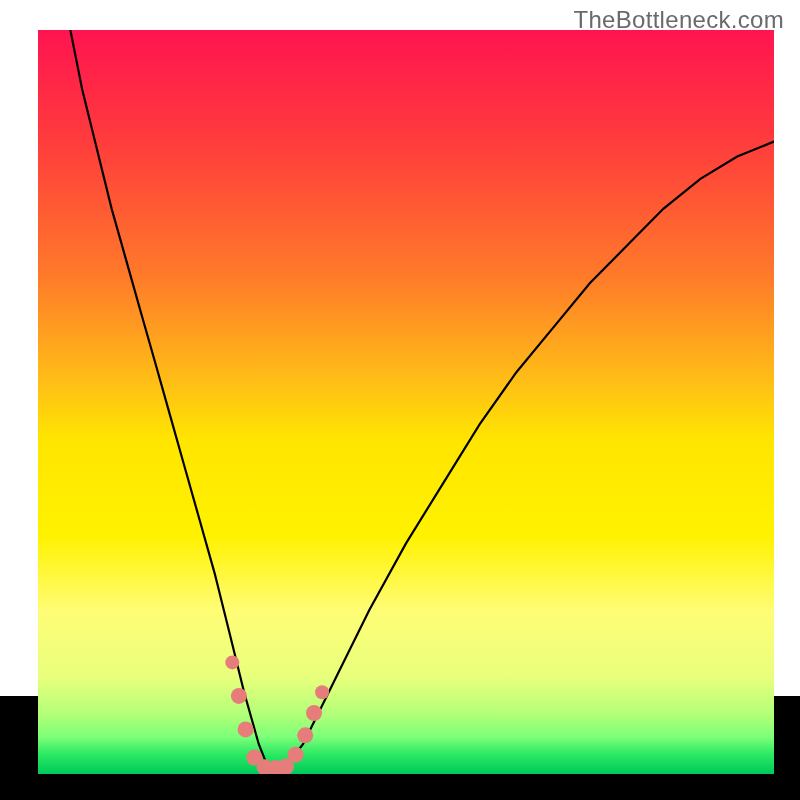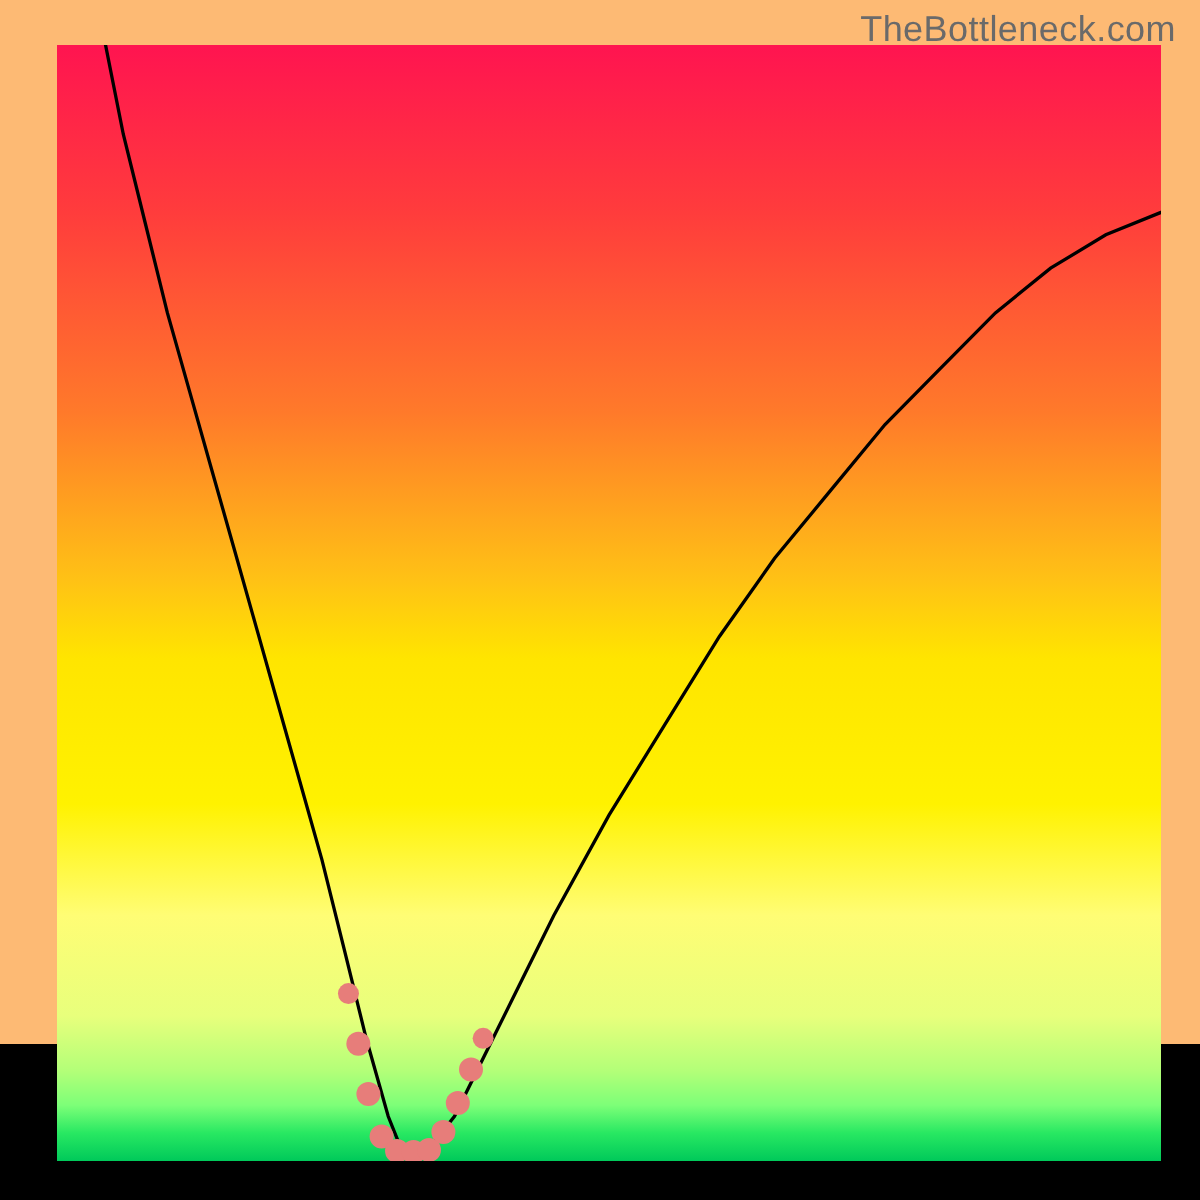--- a/index.html
+++ b/index.html
@@ -8,21 +8,21 @@
     width: 800px;
     height: 800px;
     overflow: hidden;
     background: #000;
     font-family: Arial, Helvetica, sans-serif;
   }
   .frame {
     position: absolute;
     left: 0; top: 0;
     width: 800px; height: 696px;
-    background: #fdba74;
+    background: #ffffff;
   }
   .plot-area {
     position: absolute;
     left: 38px;
     top: 30px;
     width: 736px;
     height: 744px;
     background: linear-gradient(
       to bottom,
       #ff1450 0%,

